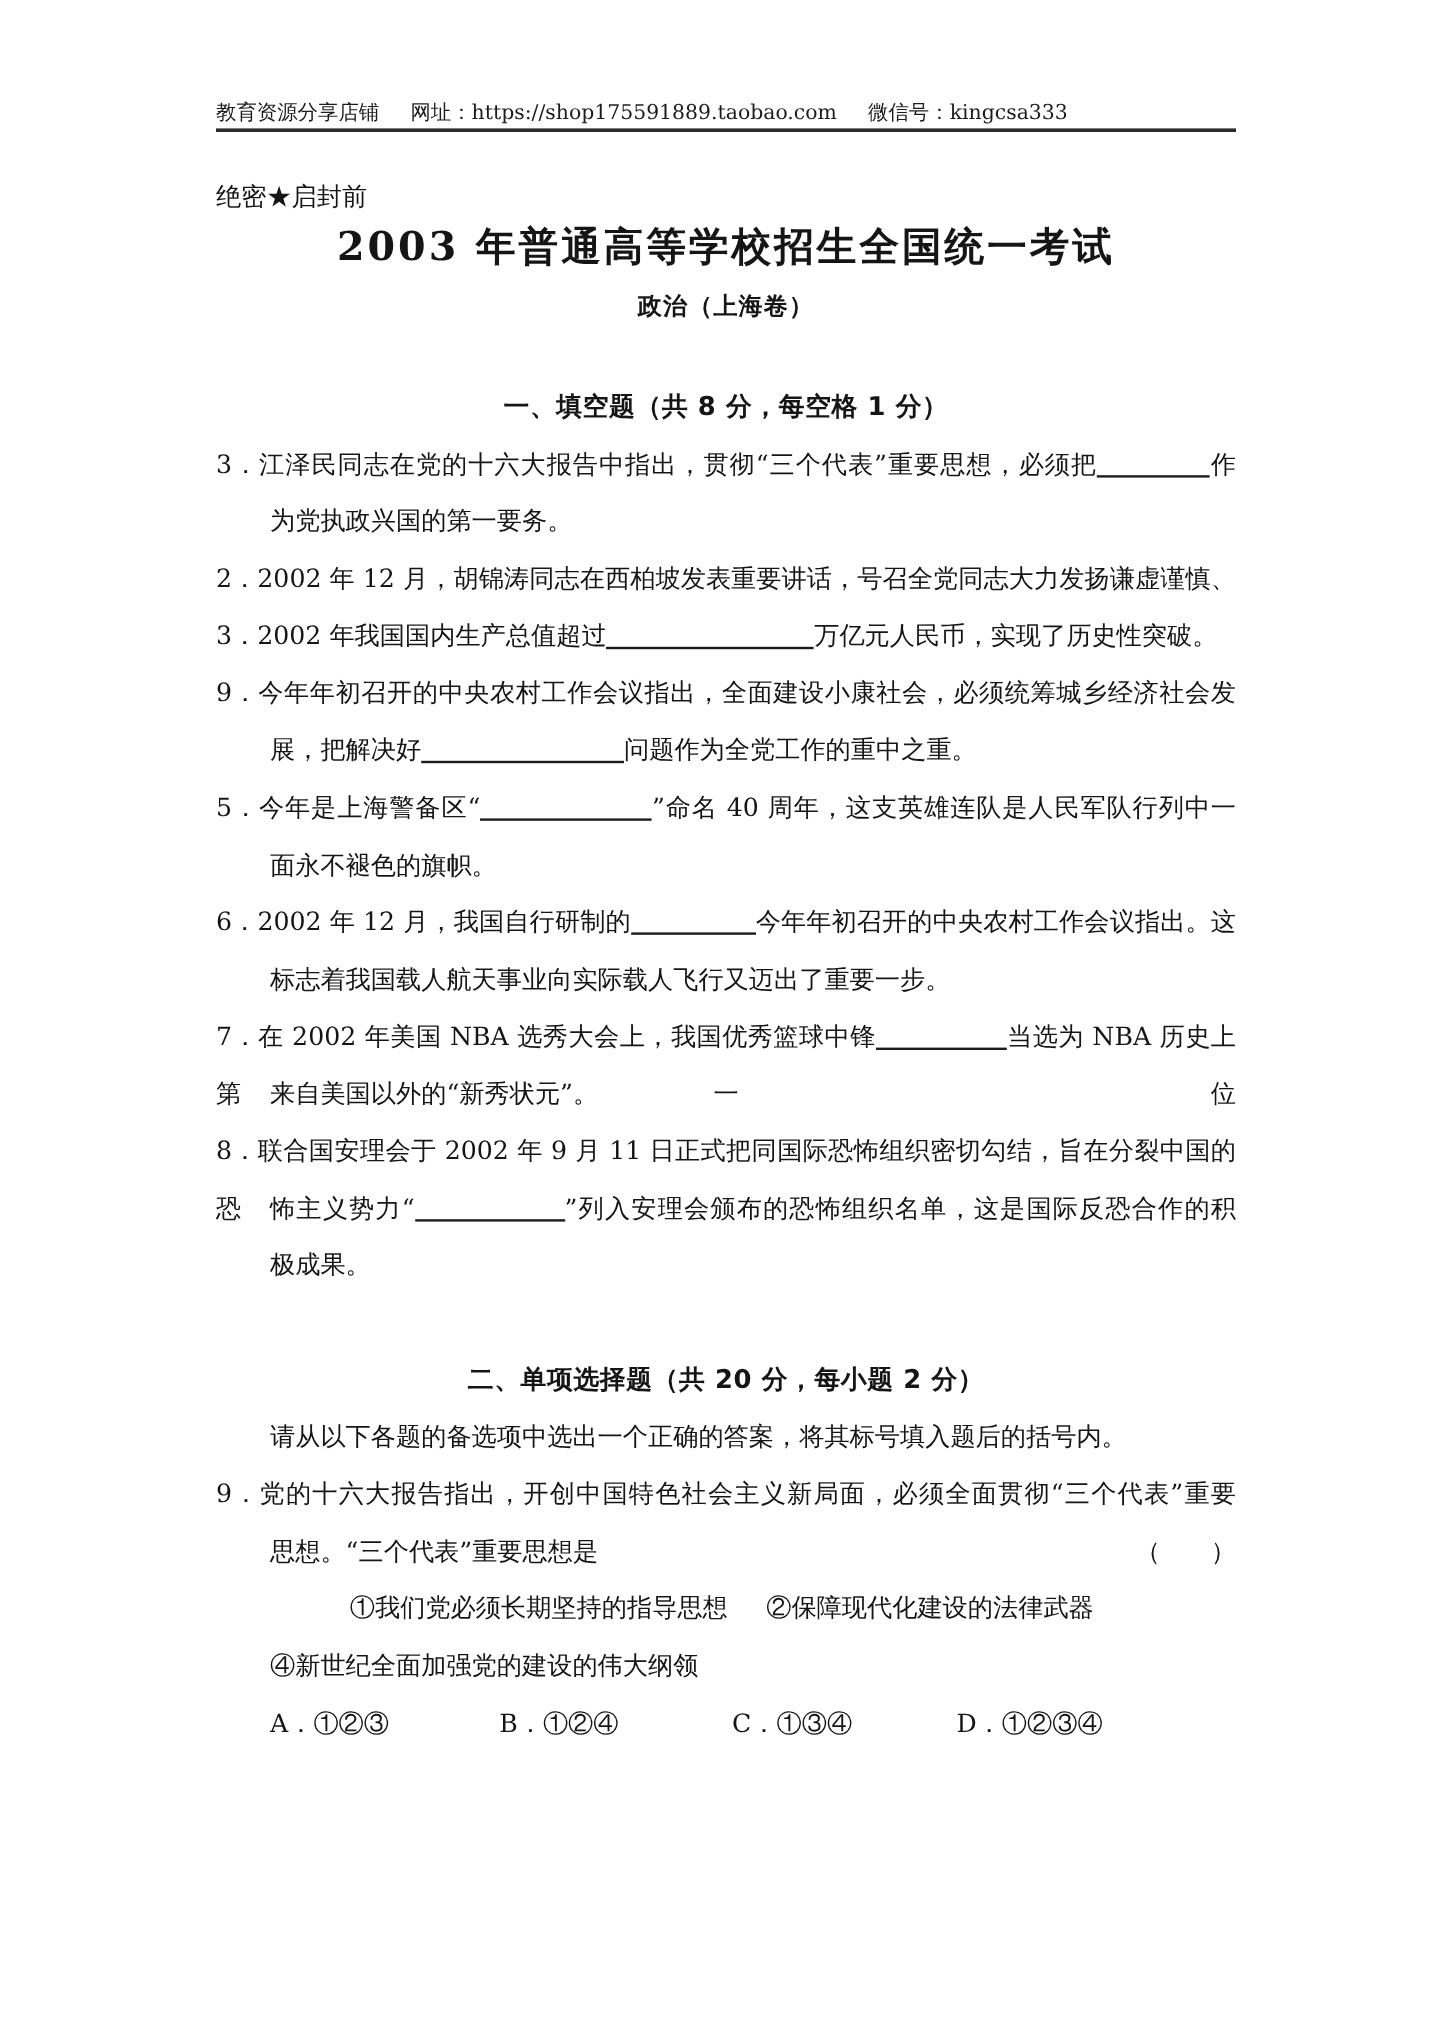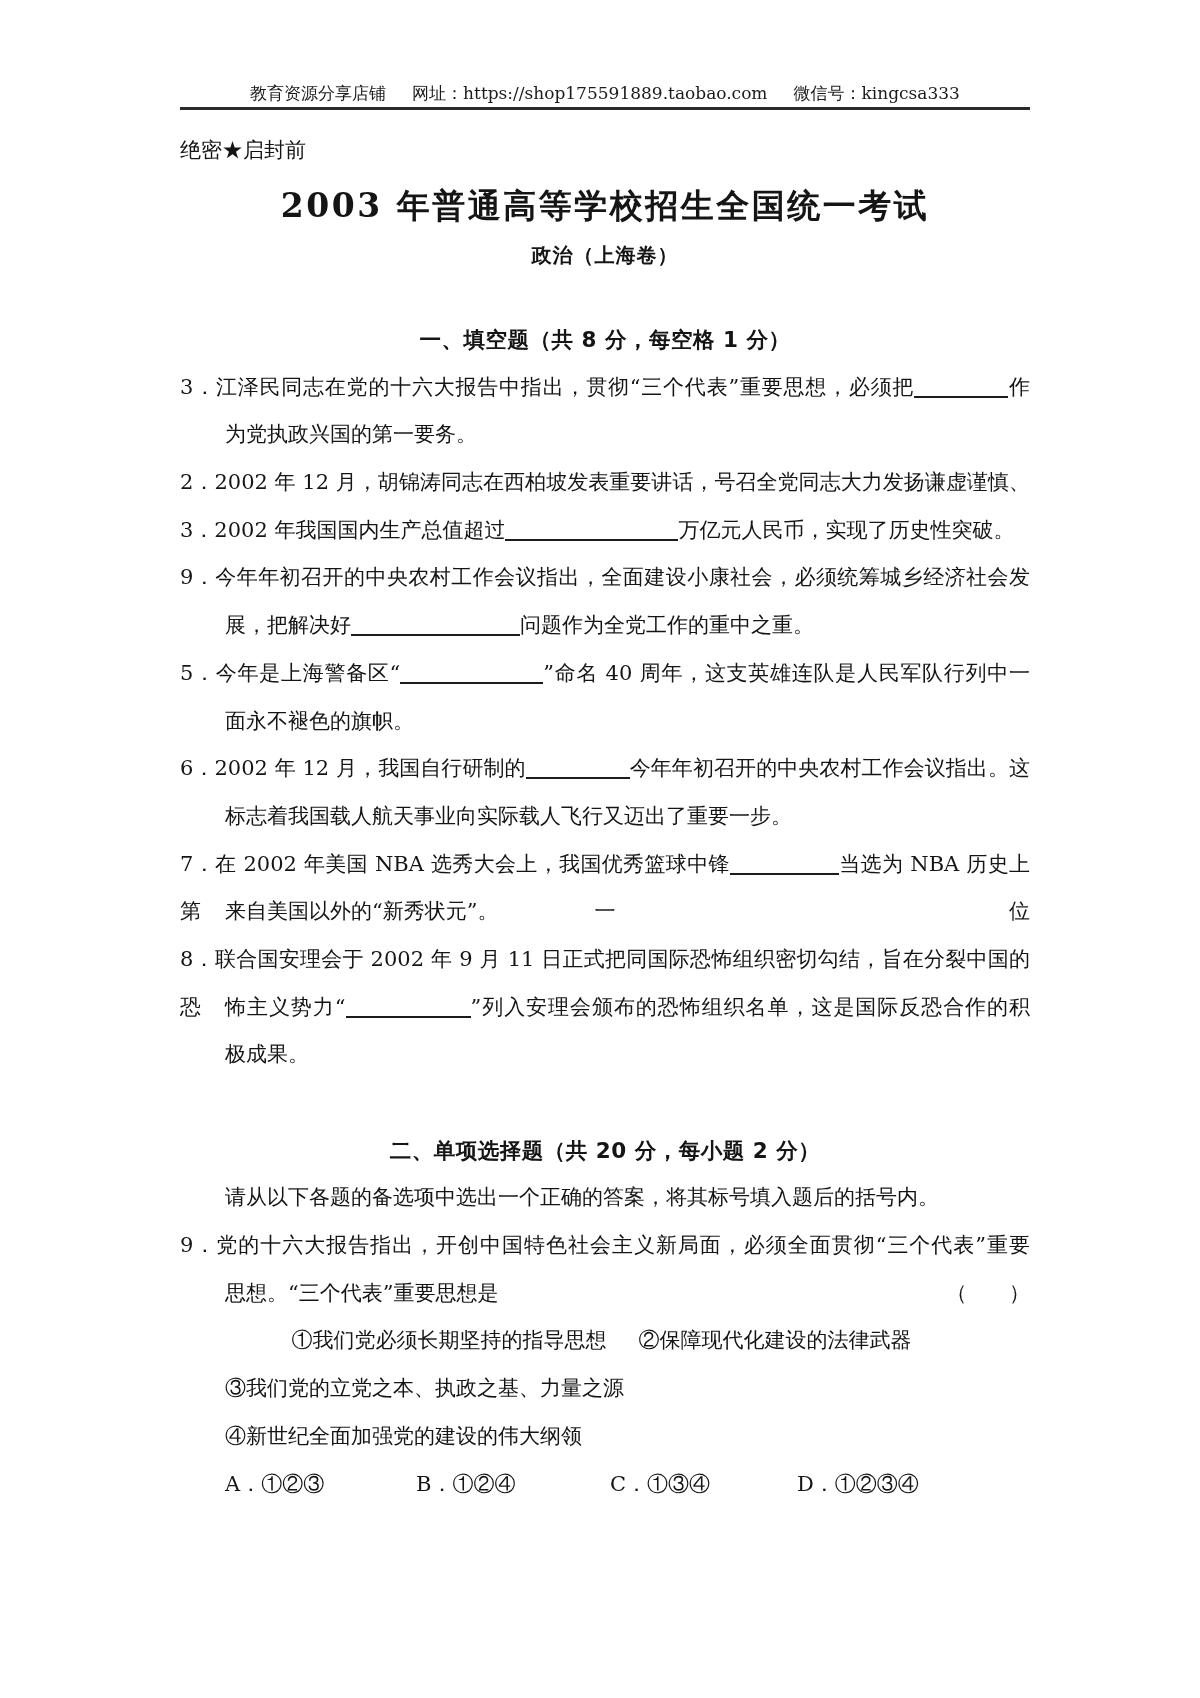--- a/index.html
+++ b/index.html
@@ -15,38 +15,37 @@
     overflow: hidden;
     font-family: "DejaVu Serif", "Liberation Serif", serif;
     color: #151515;
   }
   .header-row {
     position: absolute;
     top: 82px;
     left: 180px;
     width: 850px;
     display: flex;
-    justify-content: center;
     align-items: baseline;
     gap: 26px;
     font-size: 17px;
     white-space: nowrap;
     color: #1b1b1b;
   }
   .header-rule {
     position: absolute;
     top: 107px;
     left: 180px;
     width: 850px;
     height: 3px;
     background: #2b2b2b;
   }
   .secrecy {
     position: absolute;
-    top: 136px;
+    top: 150px;
     left: 180px;
     font-size: 21px;
   }
   .title {
     position: absolute;
     top: 184px;
     left: 180px;
     width: 850px;
     text-align: center;
     font-size: 33px;
@@ -127,17 +126,16 @@
       <div class="line" style="padding-left: 45px;"><span>来自美国以外的“新秀状元”。</span></div>
       <div class="line fill"><span>8．联合国安理会于 2002 年 9 月 11 日正式把同国际恐怖组织密切勾结，旨在分裂中国的恐</span></div>
       <div class="line fill" style="padding-left: 45px;"><span>怖主义势力“</span><span class="blank" style="width: 125px;"></span><span>”列入安理会颁布的恐怖组织名单，这是国际反恐合作的积</span></div>
       <div class="line" style="padding-left: 45px;"><span>极成果。</span></div>
       <div class="line spacer"></div>
       <div class="line heading">二、单项选择题（共 20 分，每小题 2 分）</div>
       <div class="line" style="padding-left: 45px;"><span>请从以下各题的备选项中选出一个正确的答案，将其标号填入题后的括号内。</span></div>
       <div class="line fill"><span>9．党的十六大报告指出，开创中国特色社会主义新局面，必须全面贯彻“三个代表”重要</span></div>
       <div class="line" style="padding-left: 45px;"><span class="rightseg">（　　）</span><span>思想。“三个代表”重要思想是</span></div>
       <div class="line" style="padding-left: 45px; text-align: center;"><span class="wseg" style="width: 379px;">①我们党必须长期坚持的指导思想</span><span>②保障现代化建设的法律武器</span></div>
-      <div class="line" style="padding-left: 45px;"><span>③我们党的立党之本、执政之基、力量之源</span></div>
       <div class="line" style="padding-left: 45px;"><span>④新世纪全面加强党的建设的伟大纲领</span></div>
       <div class="line" style="padding-left: 45px;"><span class="wseg" style="width: 191px;">A．①②③</span><span class="wseg" style="width: 194px;">B．①②④</span><span class="wseg" style="width: 187px;">C．①③④</span><span>D．①②③④</span></div>
     </div>
 </div>
 
 </body></html>

